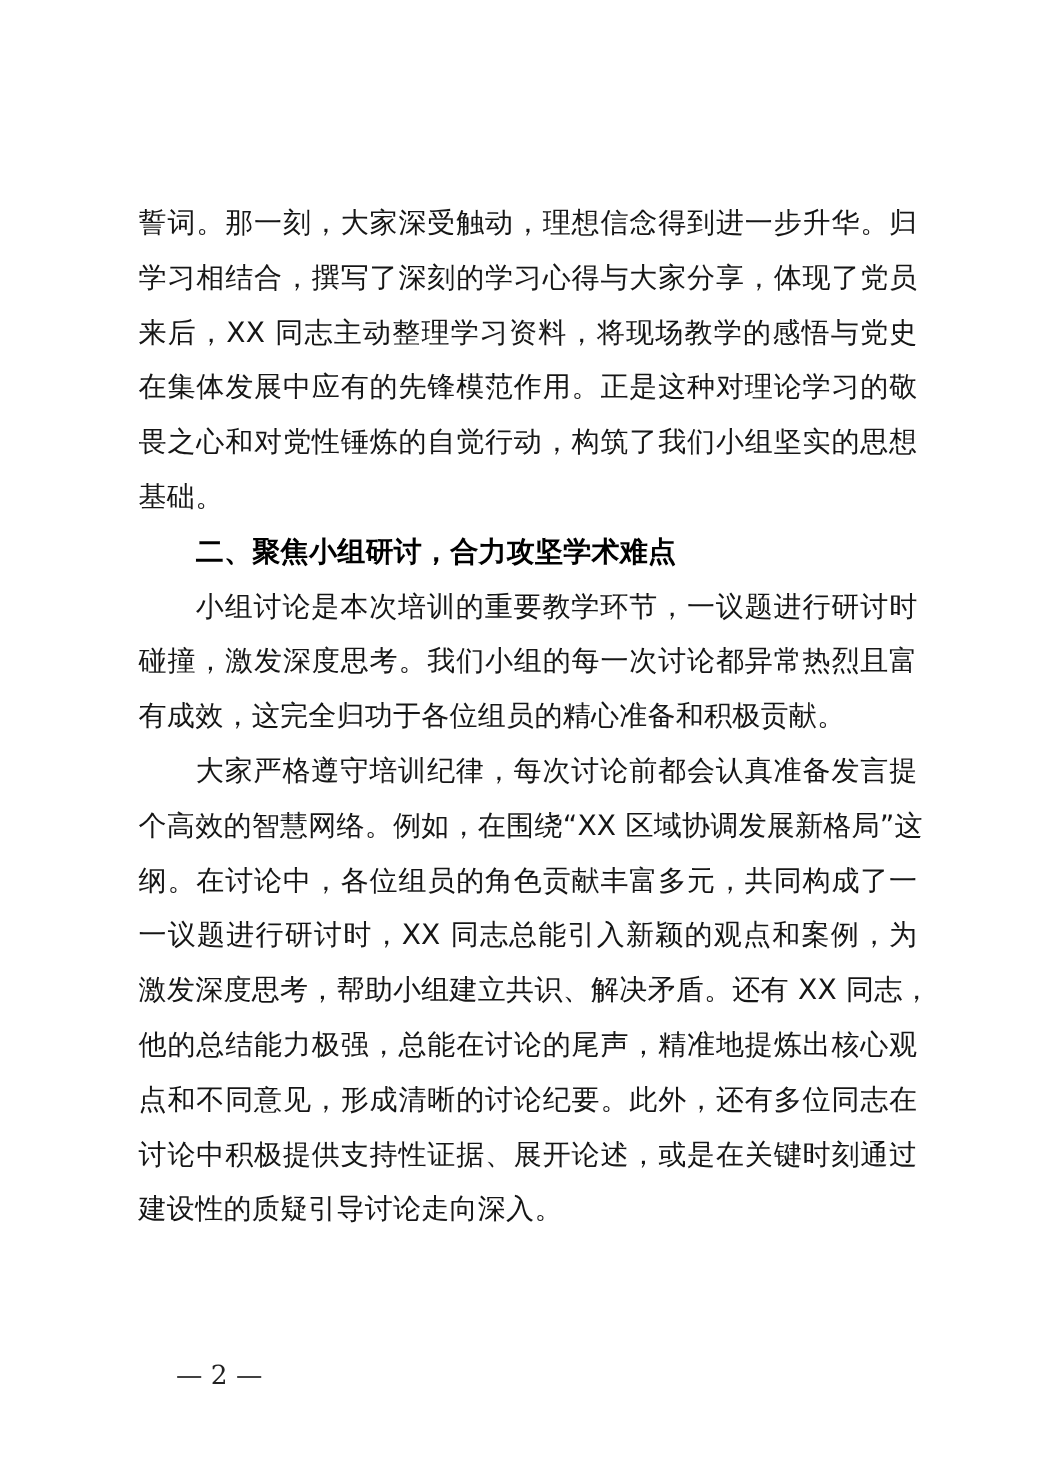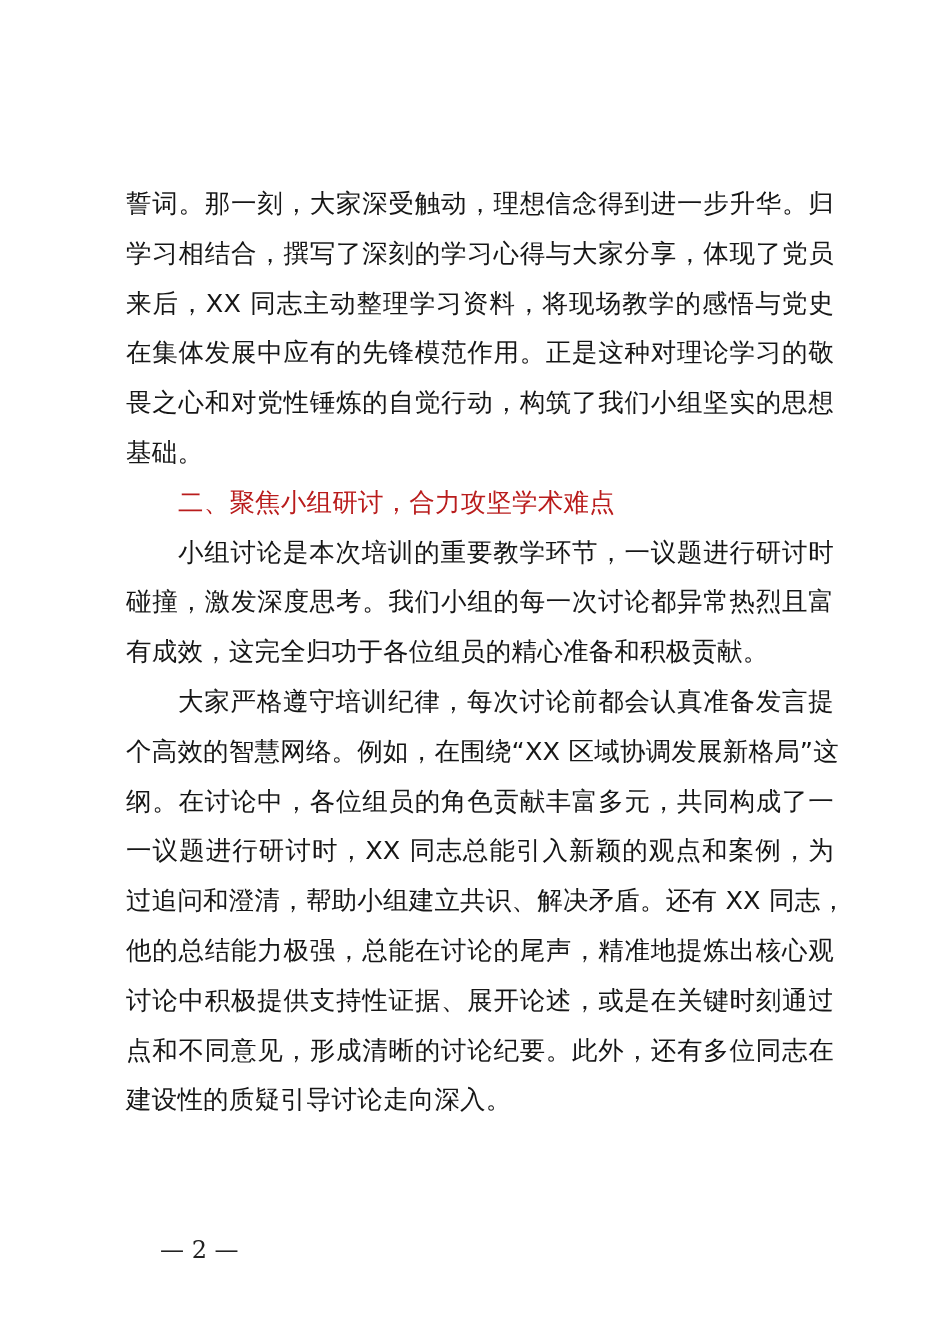--- a/index.html
+++ b/index.html
@@ -38,22 +38,22 @@
       text-align: justify;
       text-align-last: justify;
     }
     .line.last {
       text-align-last: left;
     }
     .line.indent {
       padding-left: 52px;
     }
     .heading {
-      font-weight: normal;
-      color: #b91c1c;
+      font-weight: bold;
+      color: #000000;
       padding-left: 52px;
       text-align-last: left;
     }
     .footer {
       position: absolute;
       left: 160px;
       top: 1232px;
       font-size: 24px;
       line-height: 36px;
       color: #222222;
@@ -77,22 +77,22 @@
     <div class="line heading">二、聚焦小组研讨，合力攻坚学术难点</div>
 
     <div class="line indent">小组讨论是本次培训的重要教学环节，一议题进行研讨时</div>
     <div class="line">碰撞，激发深度思考。我们小组的每一次讨论都异常热烈且富</div>
     <div class="line last">有成效，这完全归功于各位组员的精心准备和积极贡献。</div>
 
     <div class="line indent">大家严格遵守培训纪律，每次讨论前都会认真准备发言提</div>
     <div class="line">个高效的智慧网络。例如，在围绕“XX 区域协调发展新格局”这</div>
     <div class="line">纲。在讨论中，各位组员的角色贡献丰富多元，共同构成了一</div>
     <div class="line">一议题进行研讨时，XX 同志总能引入新颖的观点和案例，为</div>
-    <div class="line">过追问和澄清，帮助小组建立共识、解决矛盾。还有 XX 同志，</div>
+    <div class="line">激发深度思考，帮助小组建立共识、解决矛盾。还有 XX 同志，</div>
     <div class="line">他的总结能力极强，总能在讨论的尾声，精准地提炼出核心观</div>
+    <div class="line">点和不同意见，形成清晰的讨论纪要。此外，还有多位同志在</div>
     <div class="line">讨论中积极提供支持性证据、展开论述，或是在关键时刻通过</div>
-    <div class="line">点和不同意见，形成清晰的讨论纪要。此外，还有多位同志在</div>
     <div class="line last">建设性的质疑引导讨论走向深入。</div>
 
   </div>
 
   <div class="footer">— 2 —</div>
 </div>
 
 </body></html>

